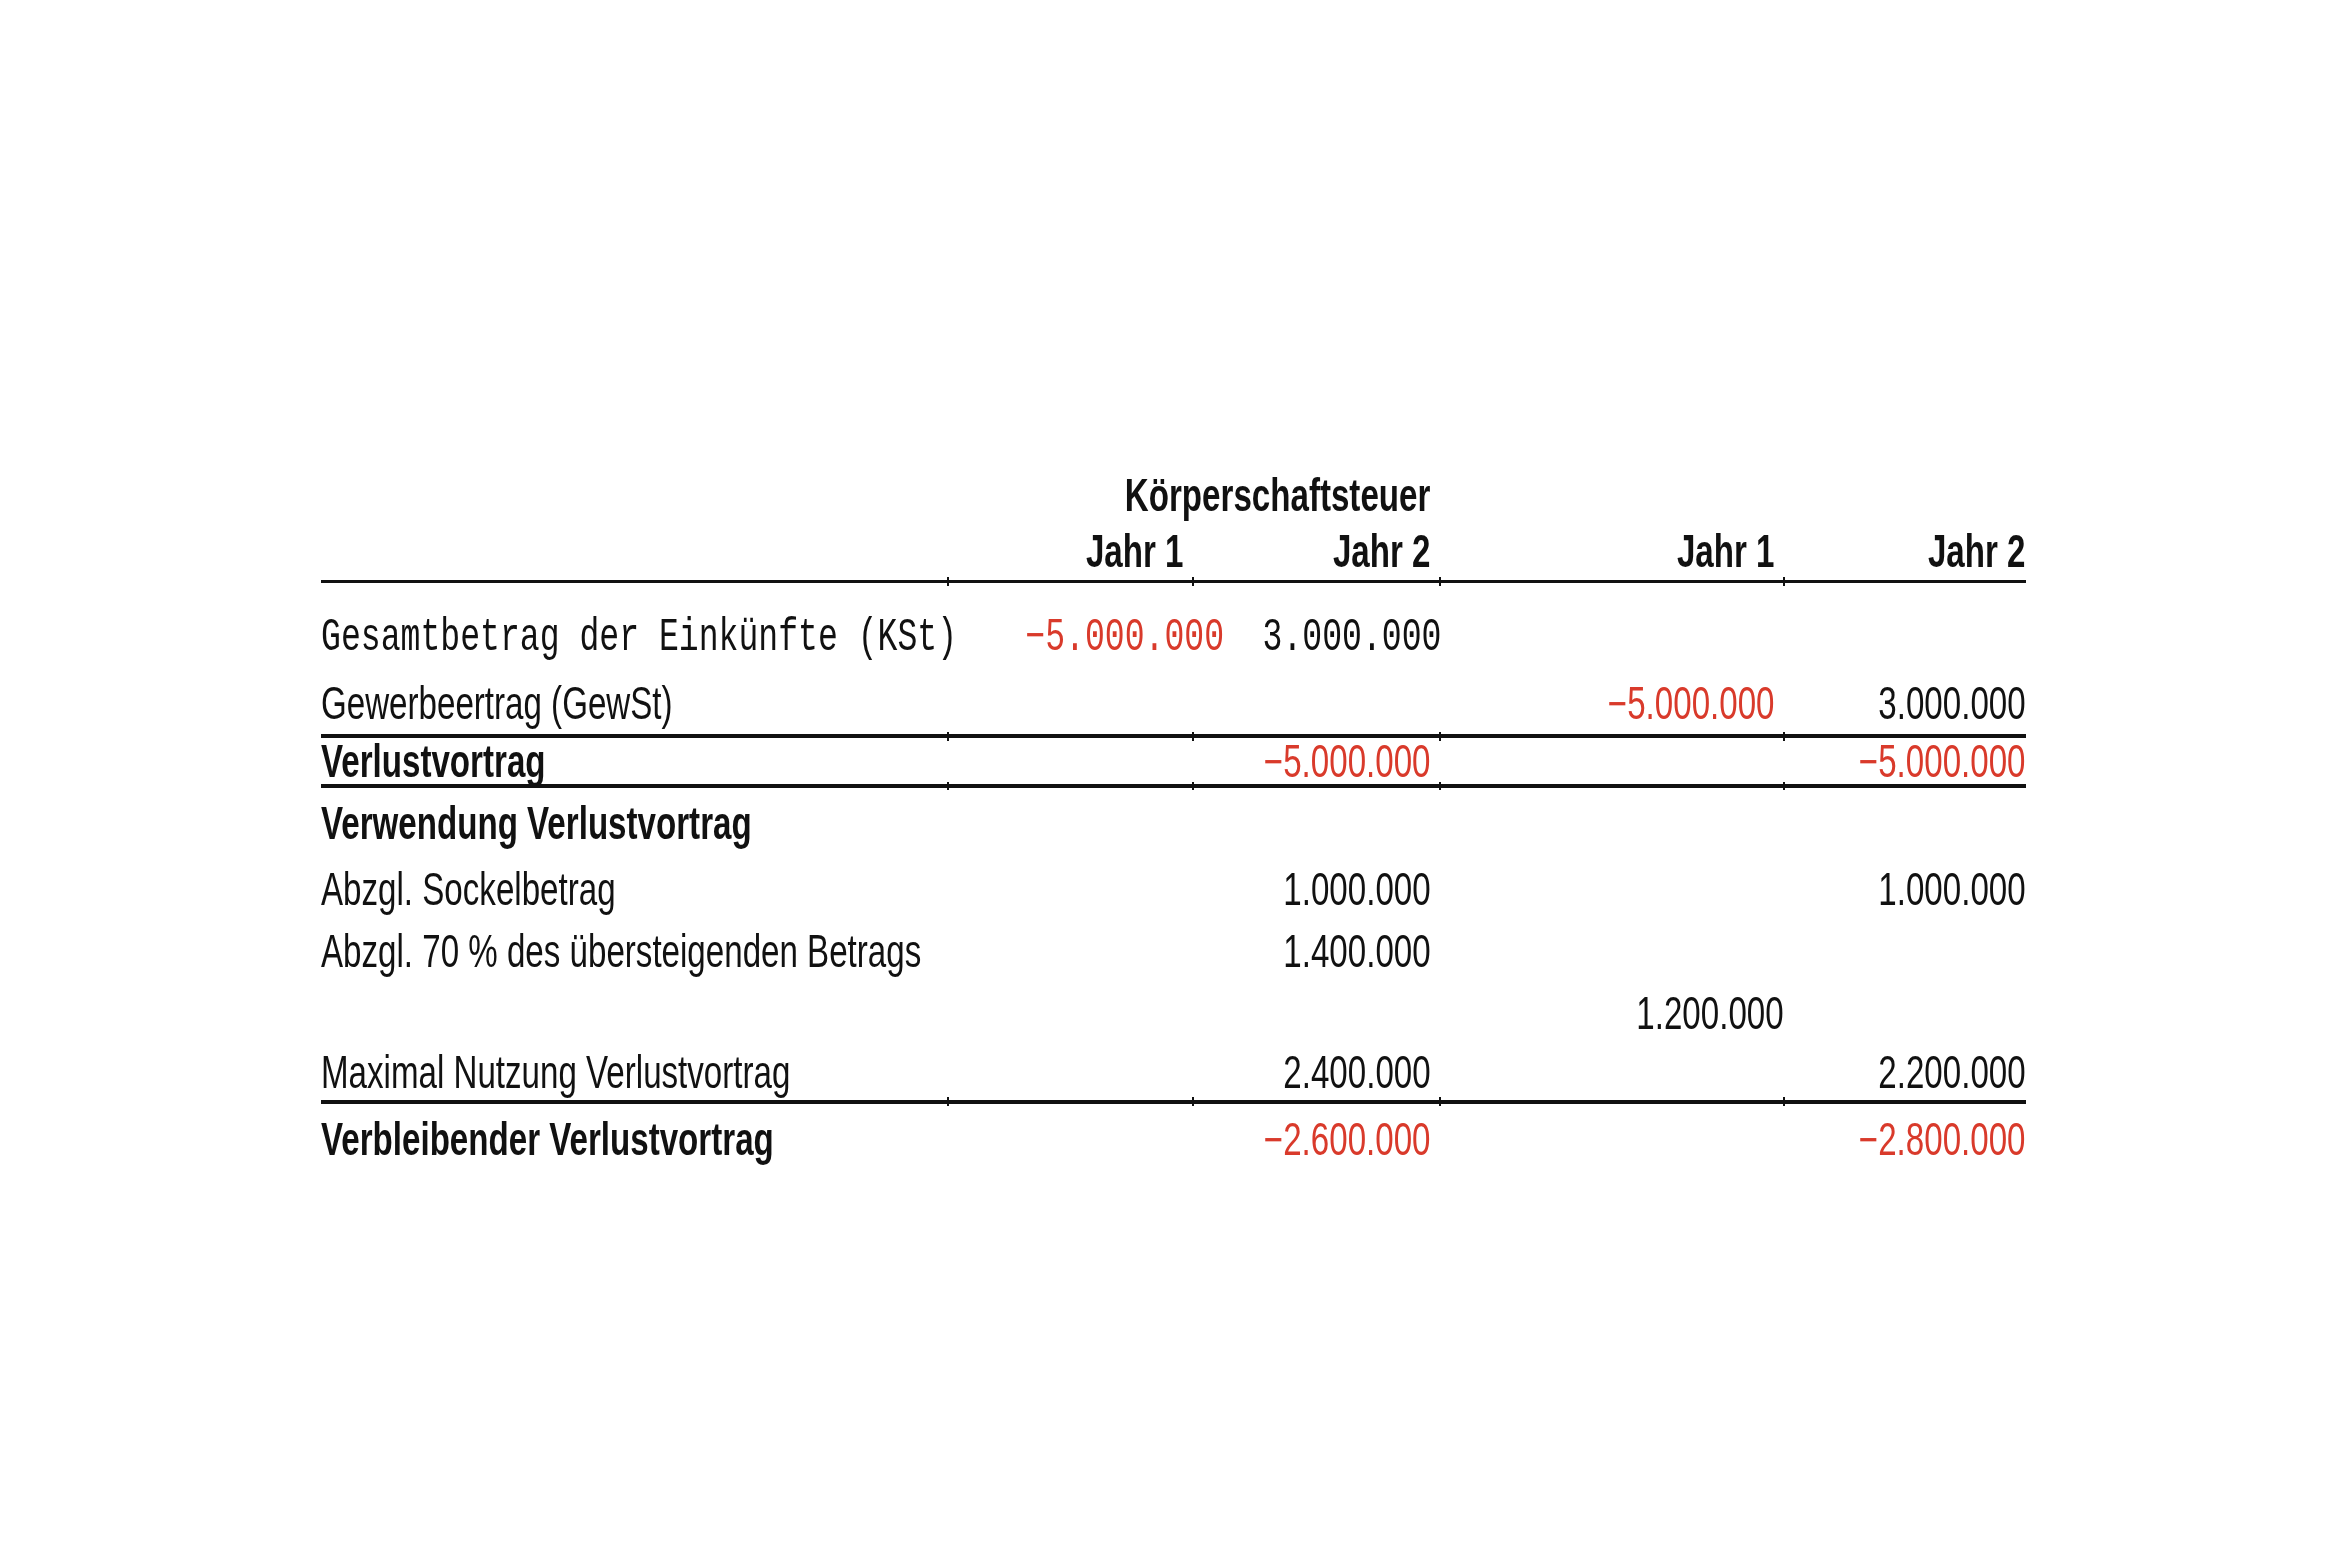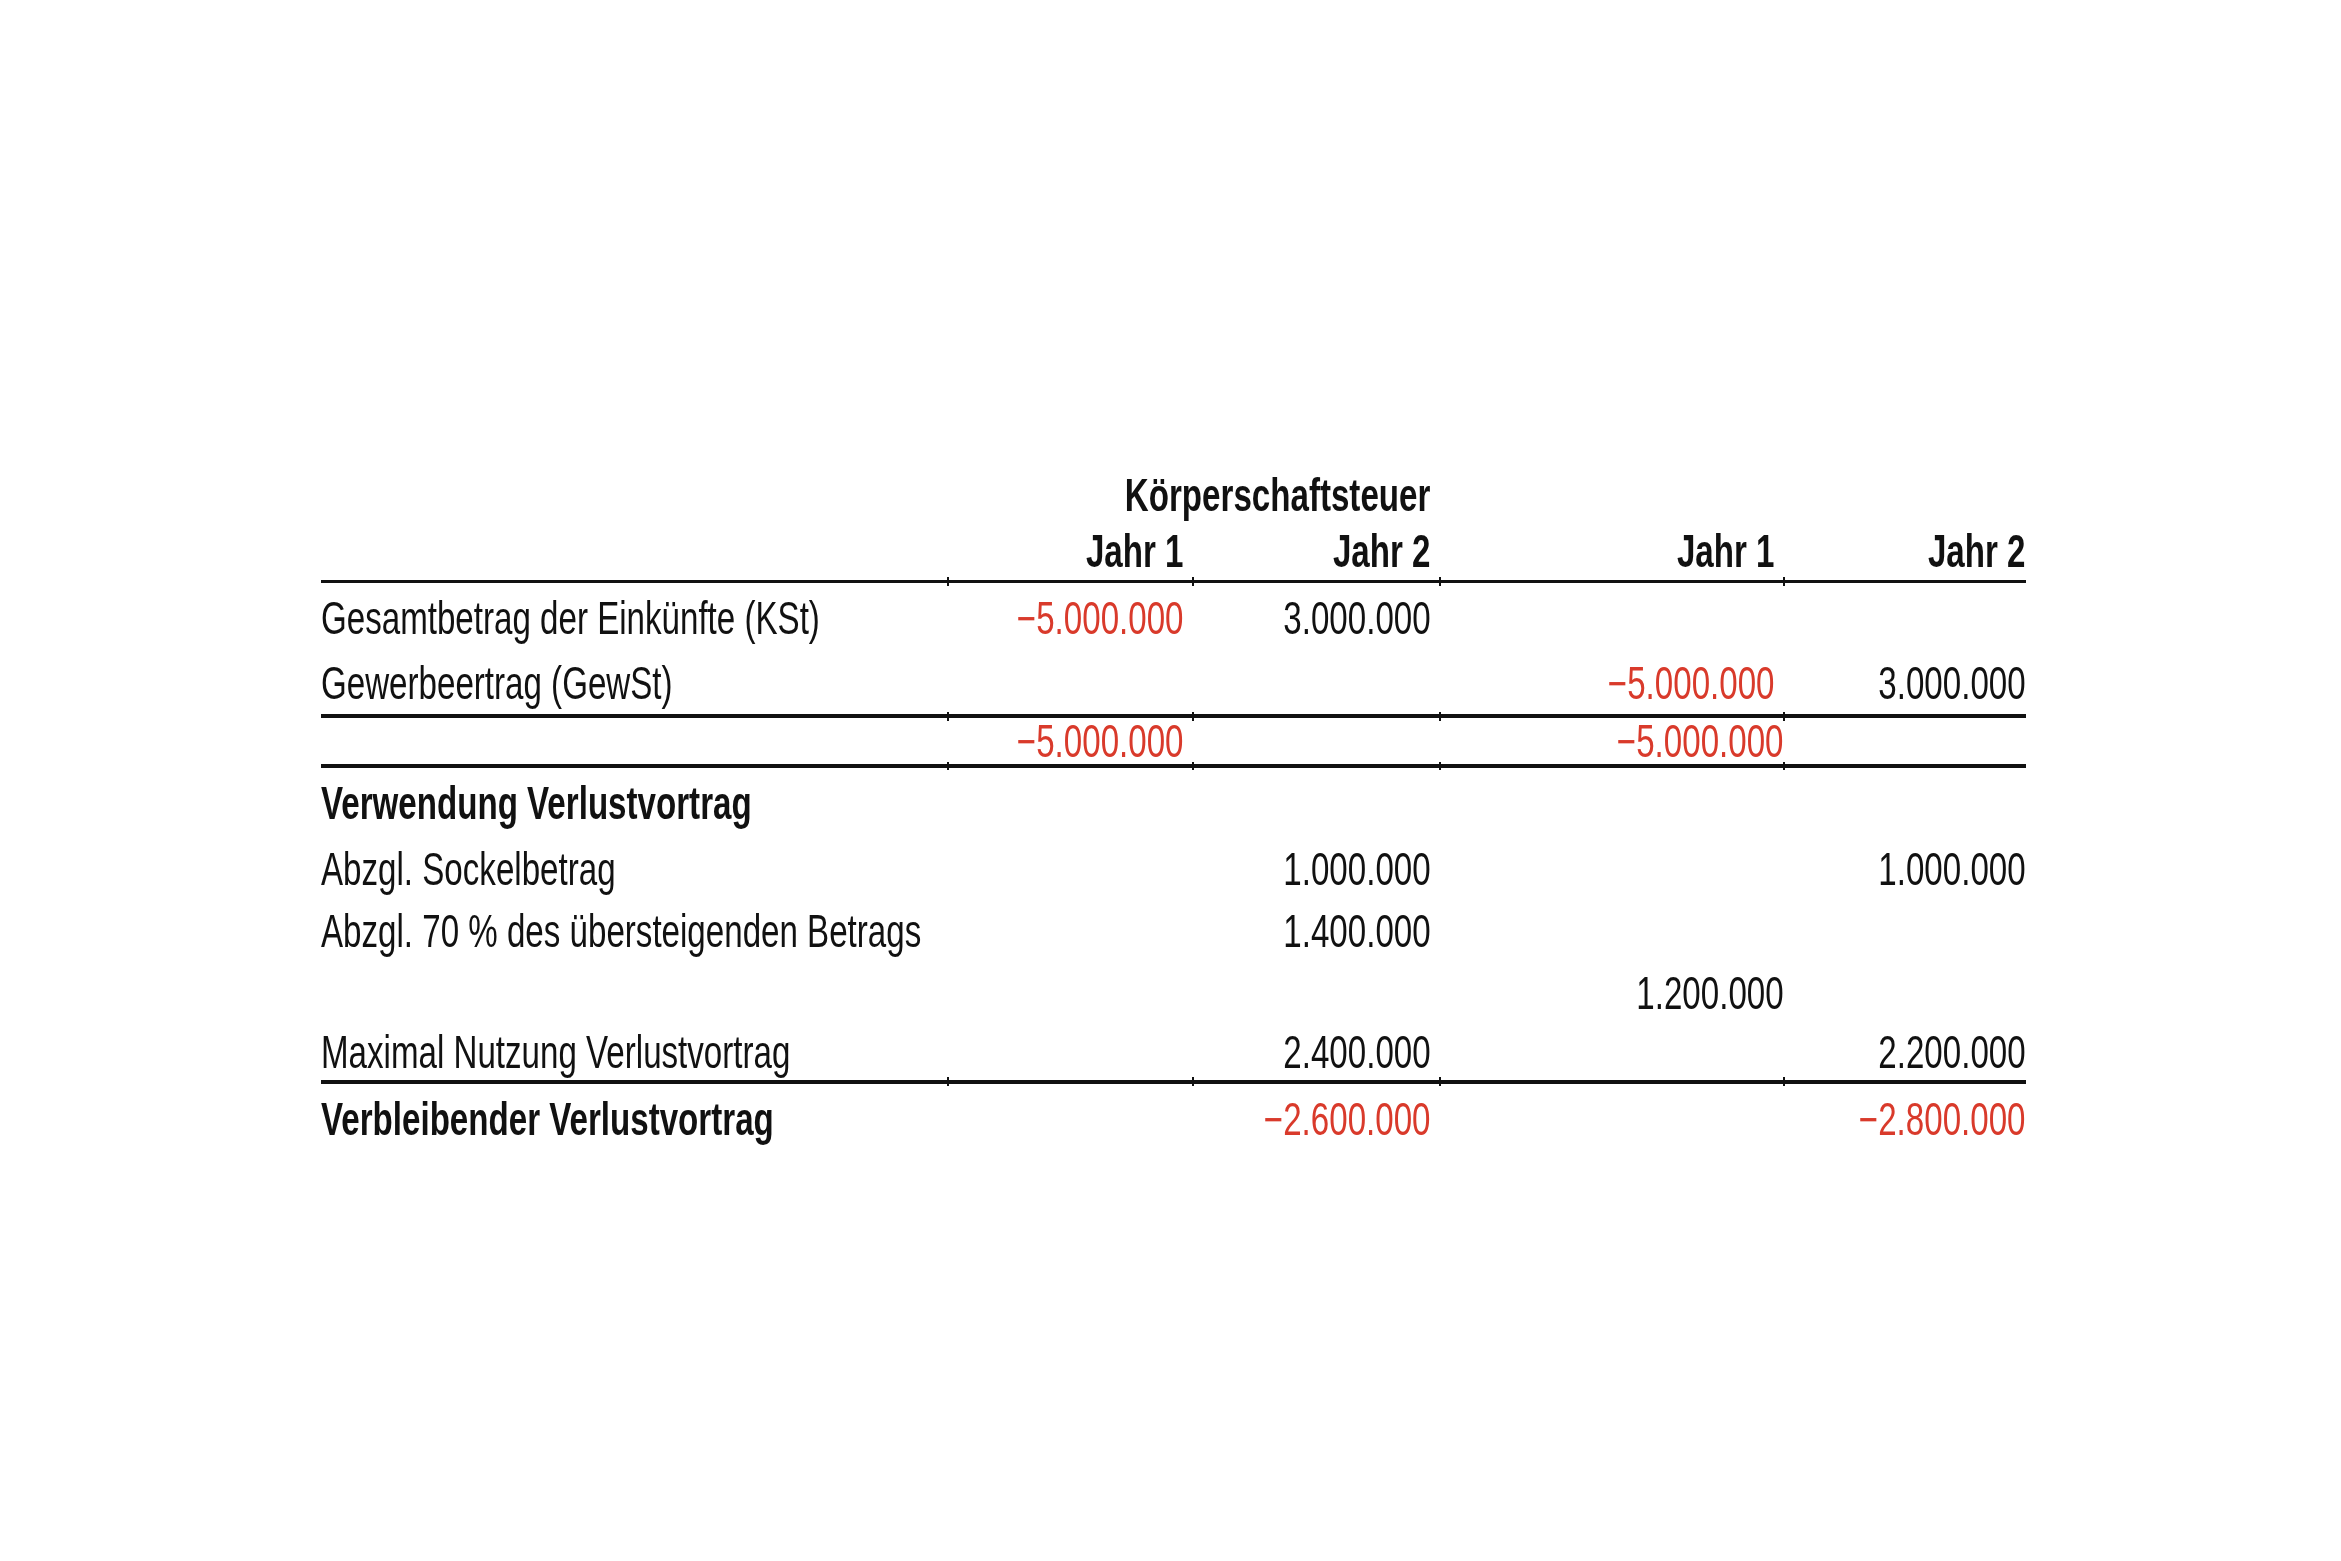--- a/index.html
+++ b/index.html
@@ -28,21 +28,21 @@
   .b{font-weight:bold;}
 
   .grouprow{display:grid;grid-template-columns:1119px 585px;align-items:end;height:58px;padding-bottom:3.7px;}
   .yearrow{display:grid;grid-template-columns:627px 245px 247px 344px 242px;align-items:end;height:52px;padding-bottom:6.1px;}
   .row{display:grid;grid-template-columns:627px 245px 247px 344px 242px;align-items:center;}
 
   .c{text-align:right;padding-right:9.8px;overflow:visible;}
   .c.last{padding-right:0;}
   .left{text-align:left;padding-right:0;}
 
-  .r1{height:68px;margin-top:1px;}
+  .r1{height:68px;margin-top:21px;font-family:Liberation Mono, monospace;}
   .r2{height:62px;}
   .r3{height:46px;}
   .r4{height:71px;}
   .r5{height:61px;}
   .r6{height:62px;}
   .r7{height:62px;}
   .r8{height:56px;}
   .r9{height:70px;}
 
   .rule{position:relative;height:3.7px;background:var(--rule);}
@@ -94,20 +94,21 @@
     </div>
 
     <div class="rule">
         <i class="tick t1"></i>
         <i class="tick t2"></i>
         <i class="tick t3"></i>
         <i class="tick t4"></i>
       </div>
 
     <div class="row r3 b">
+      <div class="c left"><span class="cnd">Verlustvortrag</span></div>
       <div class="c"><span class="cnd" style="font-weight:normal"></span></div>
       <div class="c"><span class="cnd" style="font-weight: normal; color: rgb(217, 58, 43);">−5.000.000</span></div>
       <div class="c"><span class="cnd" style="font-weight:normal"></span></div>
       <div class="c last"><span class="cnd" style="font-weight: normal; color: rgb(217, 58, 43);">−5.000.000</span></div>
     </div>
 
     <div class="rule">
         <i class="tick t1"></i>
         <i class="tick t2"></i>
         <i class="tick t3"></i>

